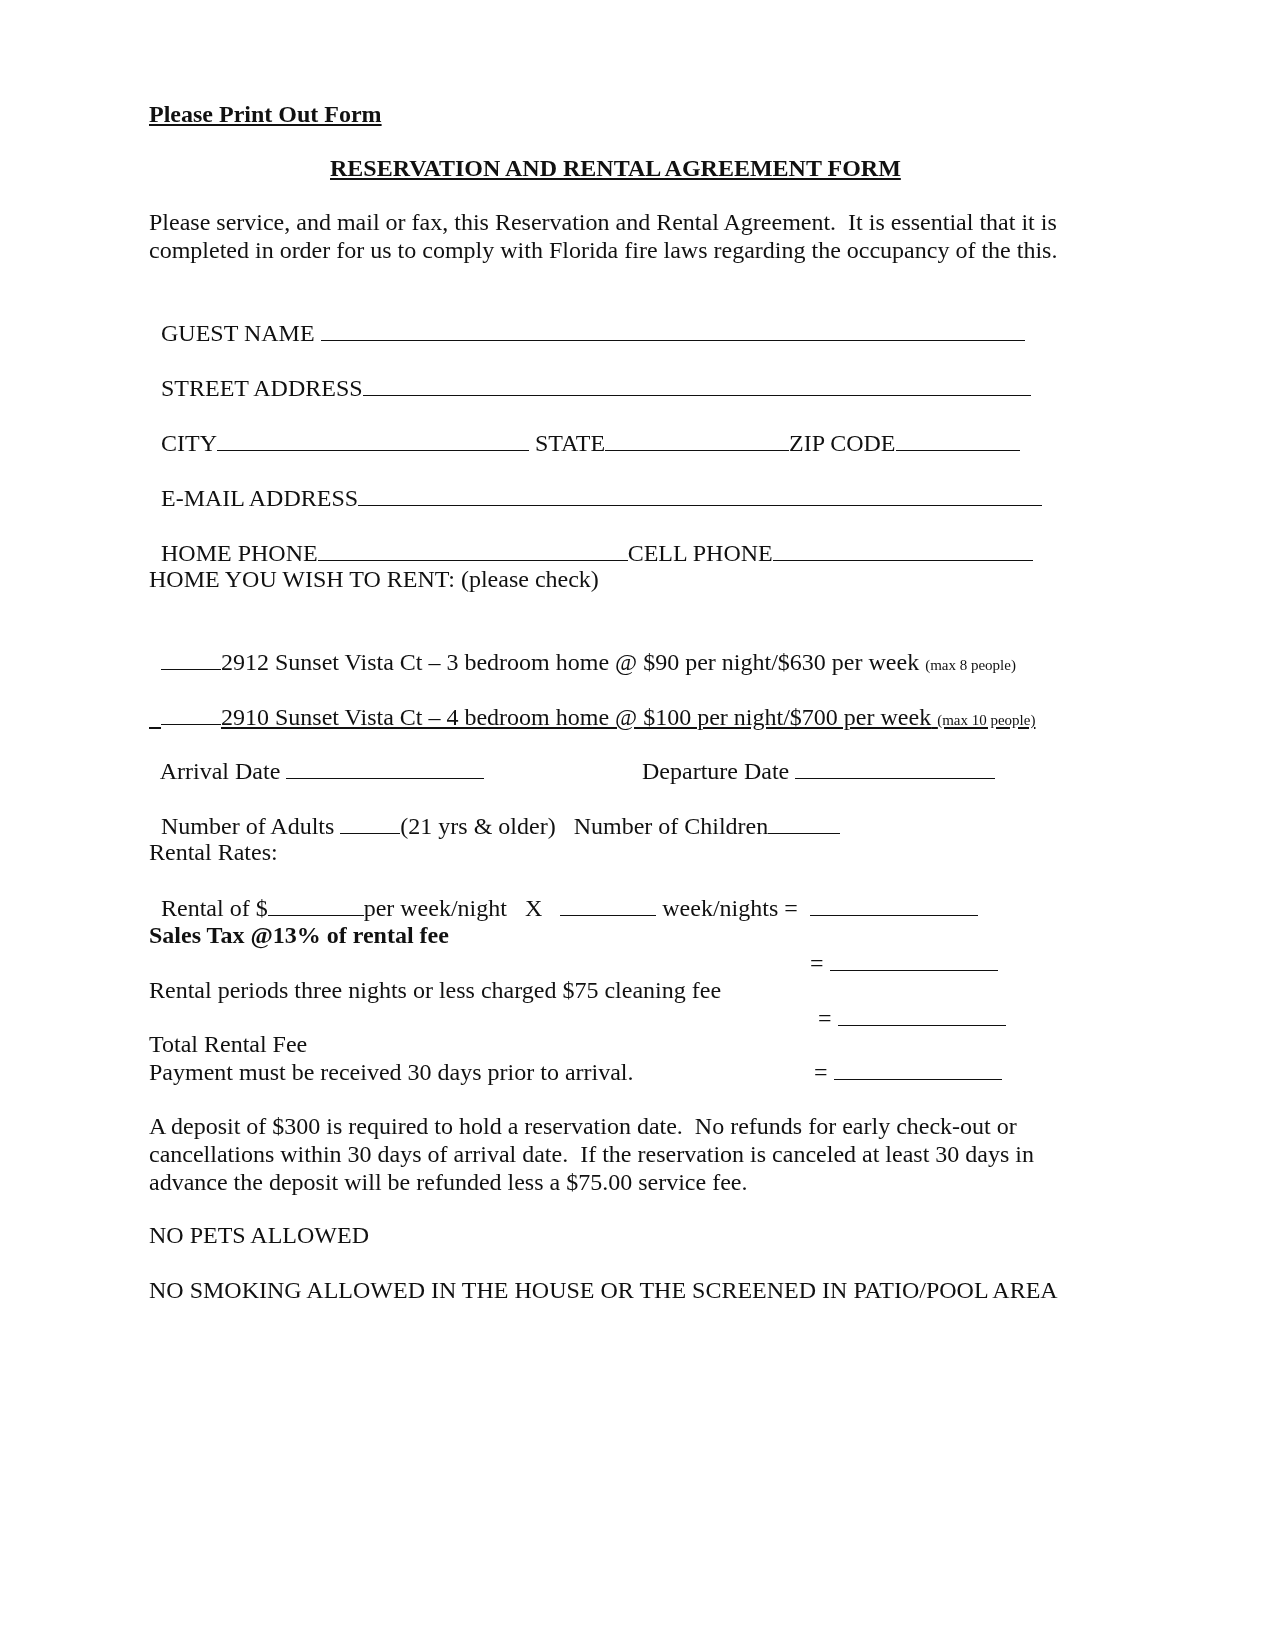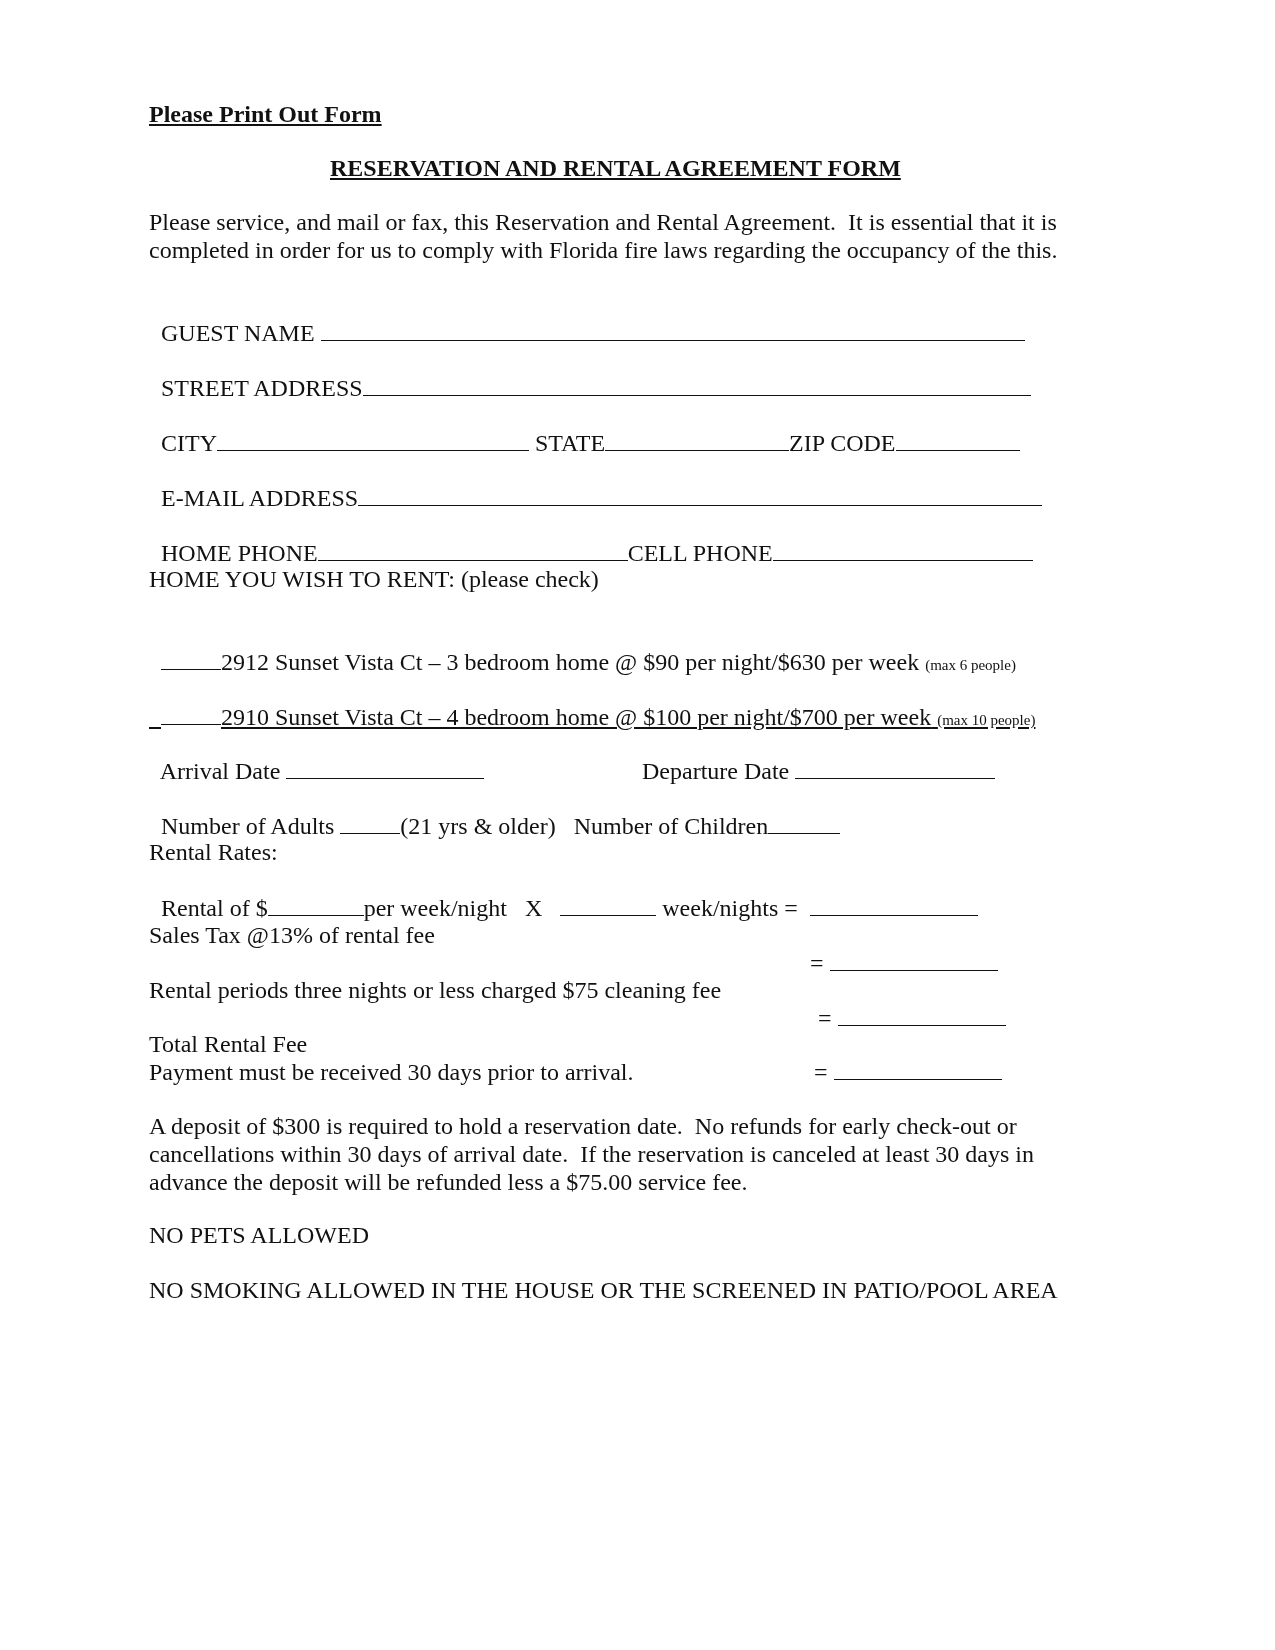--- a/index.html
+++ b/index.html
@@ -35,21 +35,21 @@
   <span>E-MAIL ADDRESS</span><span class="blank" style="width:684px;"></span>
 </div>
 
 <div class="ln" style="top:511px;">
   <span>HOME PHONE</span><span class="blank" style="width:310px;"></span><span>CELL PHONE</span><span class="blank" style="width:260px;"></span>
 </div>
 
 <div class="ln" style="top:565px;">HOME YOU WISH TO RENT: (please check)</div>
 
 <div class="ln" style="top:620px;">
-  <span class="blank" style="width:60px;"></span><span>2912 Sunset Vista Ct – 3 bedroom home @ $90 per night/$630 per week</span> <span class="small">(max 6 people)</span>
+  <span class="blank" style="width:60px;"></span><span>2912 Sunset Vista Ct – 3 bedroom home @ $90 per night/$630 per week</span> <span class="small">(max 8 people)</span>
 </div>
 
 <div class="ln" style="top:675px;text-decoration:underline;">
   <span class="blank" style="width:60px;"></span><span>2910 Sunset Vista Ct – 4 bedroom home @ $100 per night/$700 per week</span> <span class="small">(max 10 people)</span>
 </div>
 
 <div class="ln" style="top:729px;">
   <span>Arrival Date</span> <span class="blank" style="width:198px;"></span>
 </div>
 <div class="ln" style="top:729px; left:630px;">
@@ -58,21 +58,21 @@
 
 <div class="ln" style="top:784px;">
   <span>Number of Adults</span> <span class="blank" style="width:60px;"></span><span>(21 yrs &amp; older)</span>   <span>Number of Children</span><span class="blank" style="width:72px;"></span>
 </div>
 
 <div class="ln" style="top:838px;text-align:center;">Rental Rates:</div>
 <div class="ln" style="top:866px;">
   <span>Rental of $</span><span class="blank" style="width:96px;"></span><span>per week/night   X</span>   <span class="blank" style="width:96px;"></span> <span>week/nights =</span>  <span class="blank" style="width:168px;"></span>
 </div>
 
-<div class="ln" style="top:921px;">Sales Tax @13% of rental fee</div>
+<div class="ln" style="top:921px;font-weight:bold;">Sales Tax @13% of rental fee</div>
 <div class="ln" style="top:921px; left:798px;">
   <span>=</span> <span class="blank" style="width:168px;"></span>
 </div>
 
 <div class="ln" style="top:976px;">Rental periods three nights or less charged $75 cleaning fee</div>
 <div class="ln" style="top:976px; left:806px;">
   <span>=</span> <span class="blank" style="width:168px;"></span>
 </div>
 
 <div class="ln" style="top:1030px;">Total Rental Fee</div>

